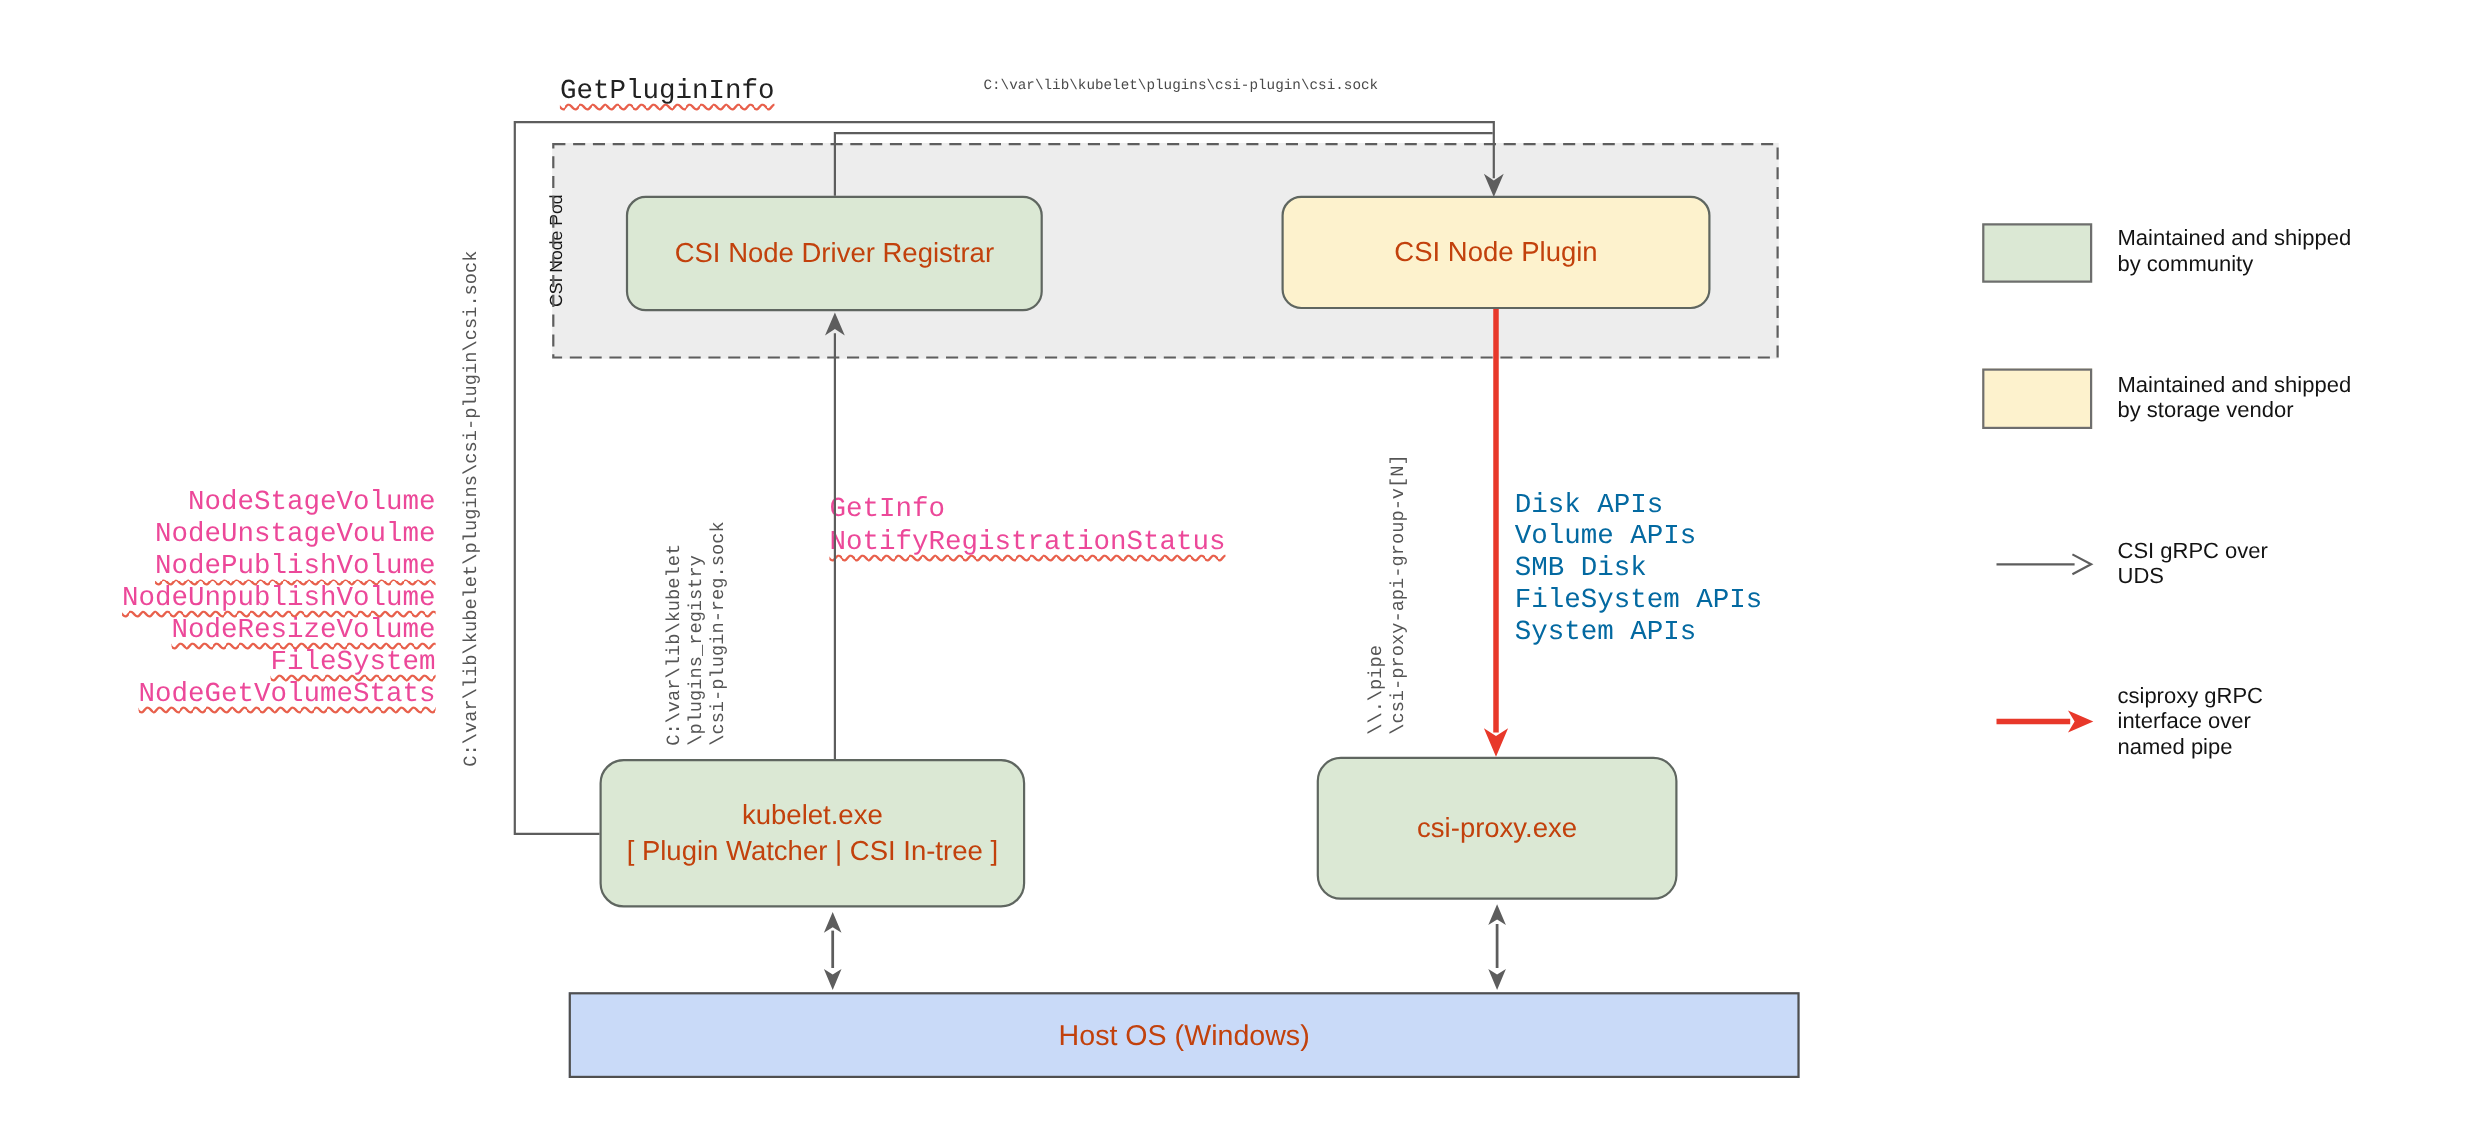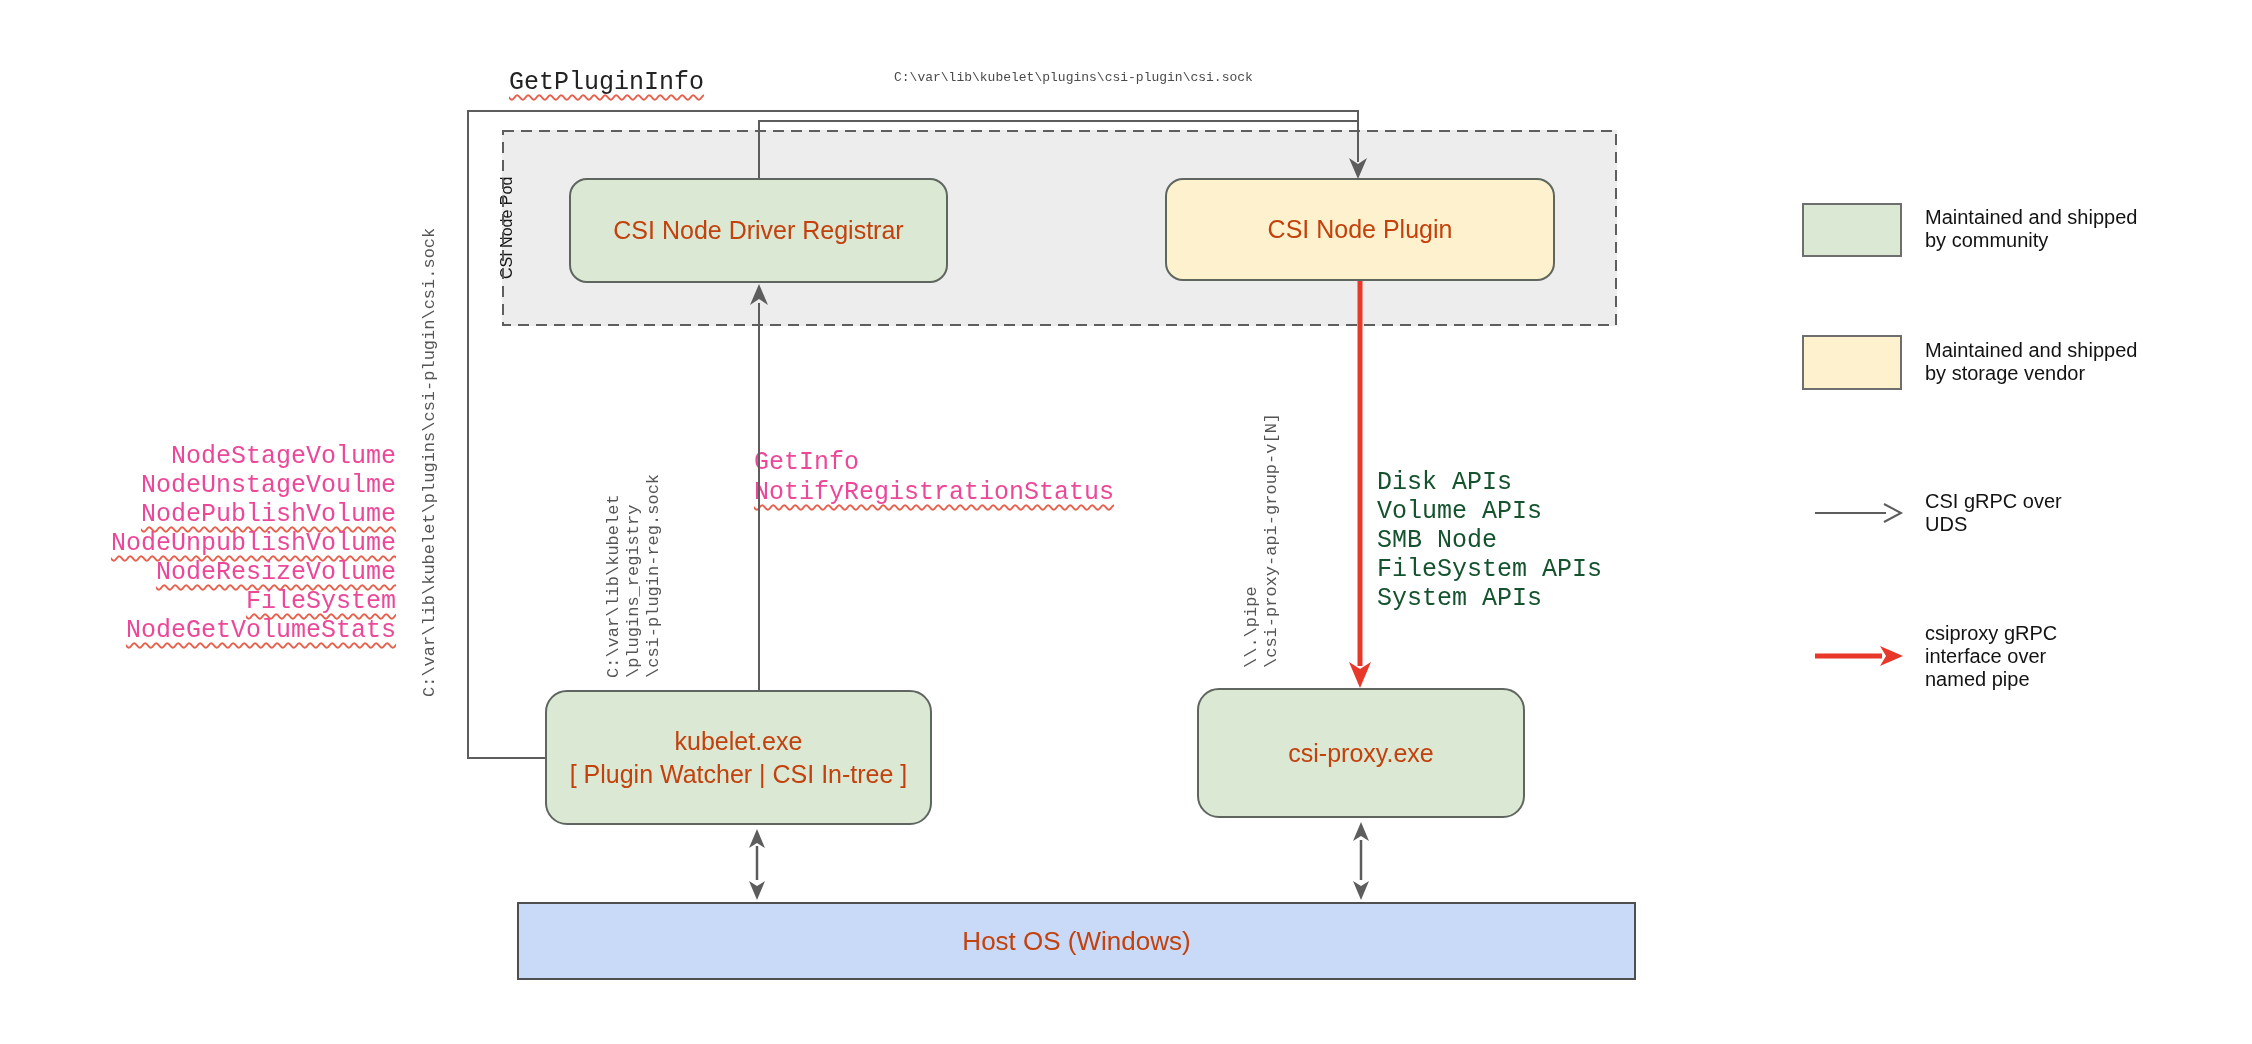--- a/index.html
+++ b/index.html
@@ -92,24 +92,24 @@
       <div class="sq">NodeResizeVolume</div>
       <div class="sq">FileSystem</div>
       <div class="sq">NodeGetVolumeStats</div>
     </div>
 
   <div class="call-block mono" style="left:754px;top:448px;line-height:30px;">
       <div>GetInfo</div>
       <div class="sq">NotifyRegistrationStatus</div>
     </div>
 
-  <div class="call-block mono" style="left:1377px;top:444px;color:#14532d;margin-top:24px;">
+  <div class="call-block mono" style="left:1377px;top:444px;color:#0369a1;">
       <div>Disk APIs</div>
       <div>Volume APIs</div>
-      <div>SMB Node</div>
+      <div>SMB Disk</div>
       <div>FileSystem APIs</div>
       <div>System APIs</div>
     </div>
 
   <div class="legend-swatch" style="left: 1802px; top: 203px; height: 54px; background-color: rgb(219, 232, 212);"></div>
   <div class="legend-text" style="left:1925px;top:206px;">
       <div>Maintained and shipped</div>
       <div>by community</div>
     </div>
 

